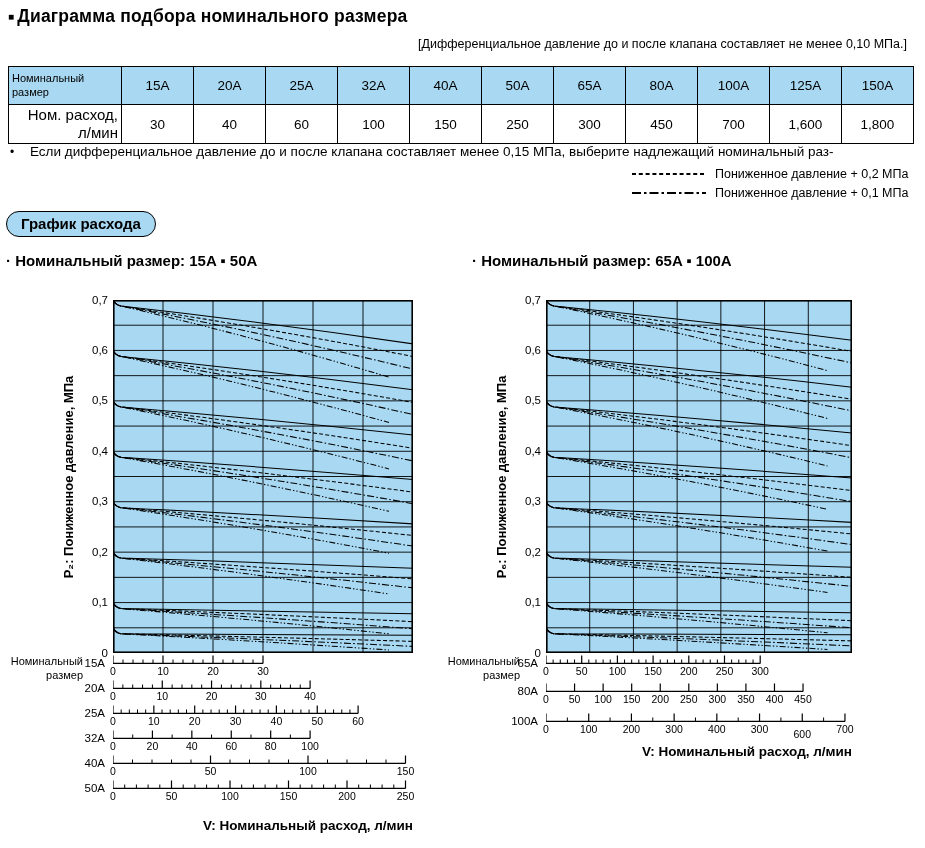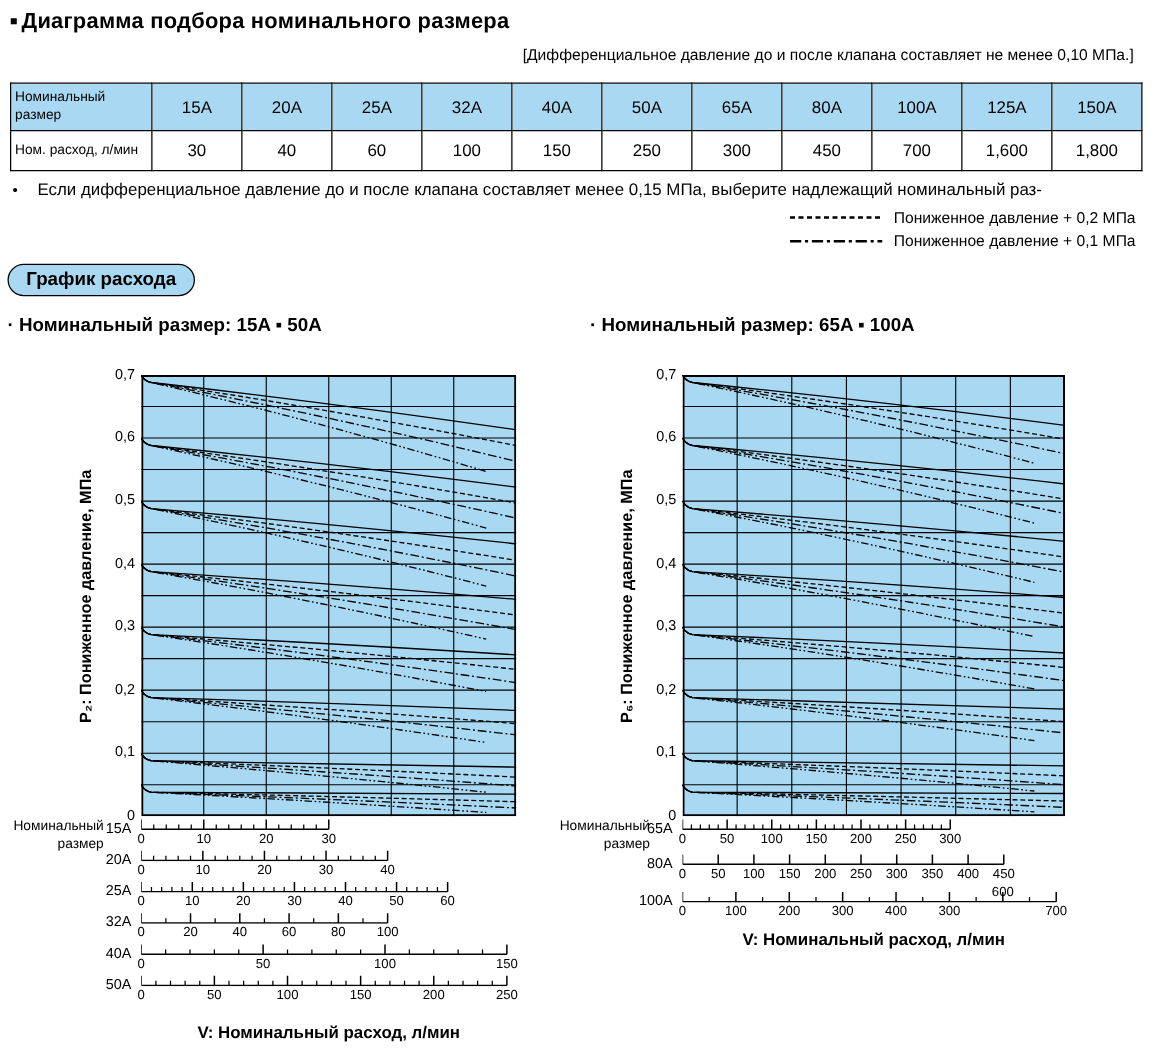--- a/index.html
+++ b/index.html
@@ -10,21 +10,21 @@
   .page-title{left:8px;top:6px;font-size:17.5px;font-weight:bold;letter-spacing:0.2px;}
   .title-square{font-size:10px;vertical-align:2px;margin-right:3px;}
   .note{right:18px;top:37px;font-size:12.5px;}
   
   #tblwrap{left:8px;top:66px;}
   table{border-collapse:collapse;table-layout:fixed;width:906px;border:1.5px solid #000;}
   th,td{border:1px solid #000;overflow:hidden;}
   th{font-weight:normal;}
   .cell-hdr{background:var(--blue);height:35px;font-size:13.5px;text-align:center;}
   .cell-lbl{background:var(--blue);font-size:11px;text-align:left;padding:1px 3px;line-height:1.2;}
-  .cell-rowlbl{font-size:11px;text-align:left;padding:1px 3px;line-height:1.2;background:#fff;}
+  .cell-rowlbl{font-size:15px;text-align:right;padding:1px 3px;line-height:1.2;background:#fff;}
   .cell-val{height:29px;font-size:13.5px;text-align:center;background:#fff;}
   
   .bullet-wrap{left:10px;top:142px;width:905px;font-size:13.5px;line-height:1.5;display:flex;}
   .bullet-mark{width:20px;flex:none;font-size:12px;padding-top:1px;}
   
   .legend{left:478px;top:164px;width:447px;}
   .legend-row{display:flex;align-items:center;height:19.2px;}
   .legend-title{width:146px;text-align:right;padding-right:8px;font-size:13px;flex:none;}
   .legend-spacer{width:154px;flex:none;}
   .legend-label{padding-left:9px;font-size:12.5px;white-space:nowrap;}
@@ -32,21 +32,21 @@
   .badge{left:6px;top:211px;padding:3px 14px 4px 14px;border:1.6px solid #000;border-radius:14px;
          background:var(--blue);font-size:15px;font-weight:bold;}
   
   .chart-title{top:252px;font-size:15px;font-weight:bold;white-space:nowrap;}
   
   .ylabel{font-size:13px;font-weight:bold;white-space:nowrap;transform:translate(-50%,-50%) rotate(-90deg);}
   .ytick{font-size:11.5px;text-align:right;width:34px;height:13px;line-height:13px;}
   .ruler-size{font-size:11.5px;text-align:right;width:40px;white-space:nowrap;}
   .ruler-num{font-size:10.5px;text-align:center;width:32px;white-space:nowrap;}
   .ruler-caption{font-size:11px;line-height:1.25;text-align:right;width:78px;}
-  .axis-label{font-size:13.5px;font-weight:bold;text-align:center;white-space:nowrap;}
+  .axis-label{font-size:13.5px;font-weight:bold;text-align:right;white-space:nowrap;}
 </style>
 </head>
 <body>
 
 <div id="page">
 
   <div class="abs page-title"><span class="title-square">■</span><span>Диаграмма подбора номинального размера</span></div>
 
   <div class="abs note">[Дифференциальное давление до и после клапана составляет не менее 0,10 МПа.]</div>
 
@@ -521,18 +521,18 @@
           <line x1="256.25314285714285" y1="0.5" x2="256.25314285714285" y2="8.4" stroke="#000" stroke-width="1.2"></line>
           <line x1="277.6075714285714" y1="4.5" x2="277.6075714285714" y2="8.4" stroke="#000" stroke-width="1"></line>
           <line x1="298.962" y1="0.5" x2="298.962" y2="8.4" stroke="#000" stroke-width="1.2"></line>
         </svg>
         <div class="abs ruler-num" style="left: 530px; top: 723px;">0</div>
         <div class="abs ruler-num" style="left: 572.709px; top: 723px;">100</div>
         <div class="abs ruler-num" style="left: 615.418px; top: 723px;">200</div>
         <div class="abs ruler-num" style="left: 658.127px; top: 723px;">300</div>
         <div class="abs ruler-num" style="left: 700.835px; top: 723px;">400</div>
         <div class="abs ruler-num" style="left: 743.544px; top: 723px;">300</div>
-        <div class="abs ruler-num" style="left: 786.253px; top: 708px;">600</div>
+        <div class="abs ruler-num" style="left: 786.253px; top: 728px;">600</div>
         <div class="abs ruler-num" style="left: 828.962px; top: 723px;">700</div>
         <div class="abs axis-label" style="left: 546px; width: 306px; top: 744px;">V: Номинальный расход, л/мин</div>
       </div>
     </div>
 </div>
 
 </body></html>

